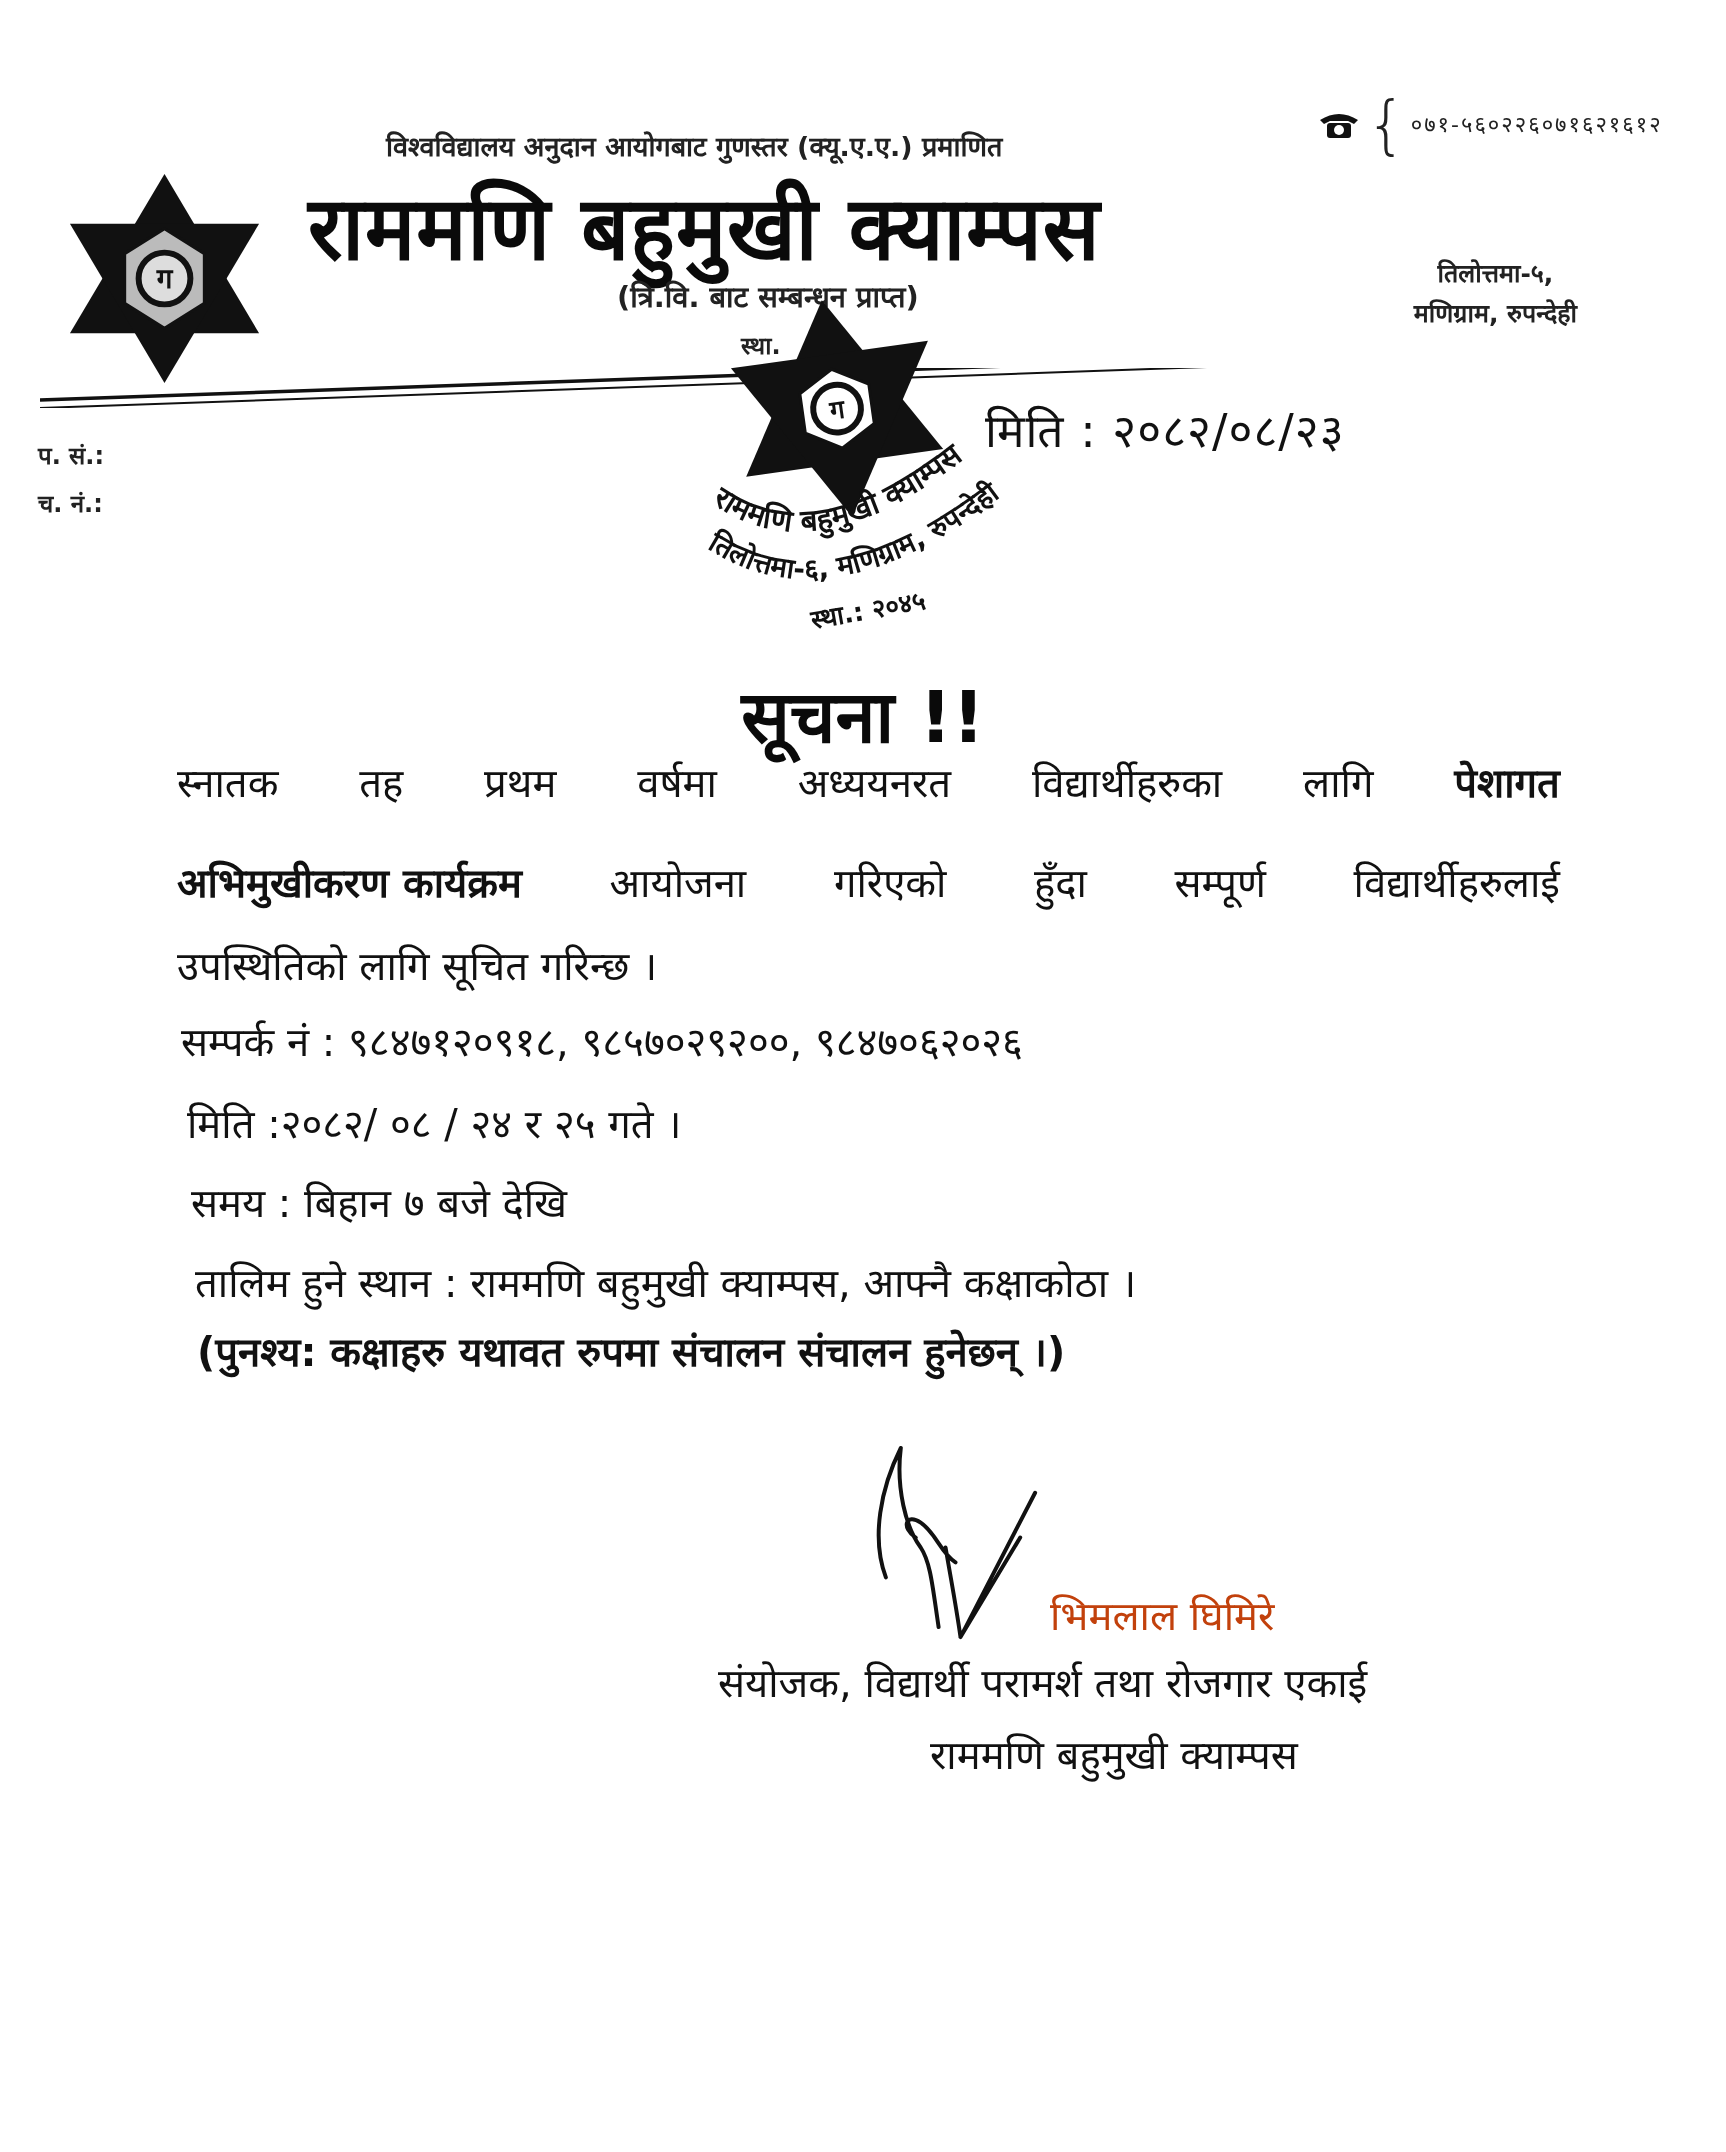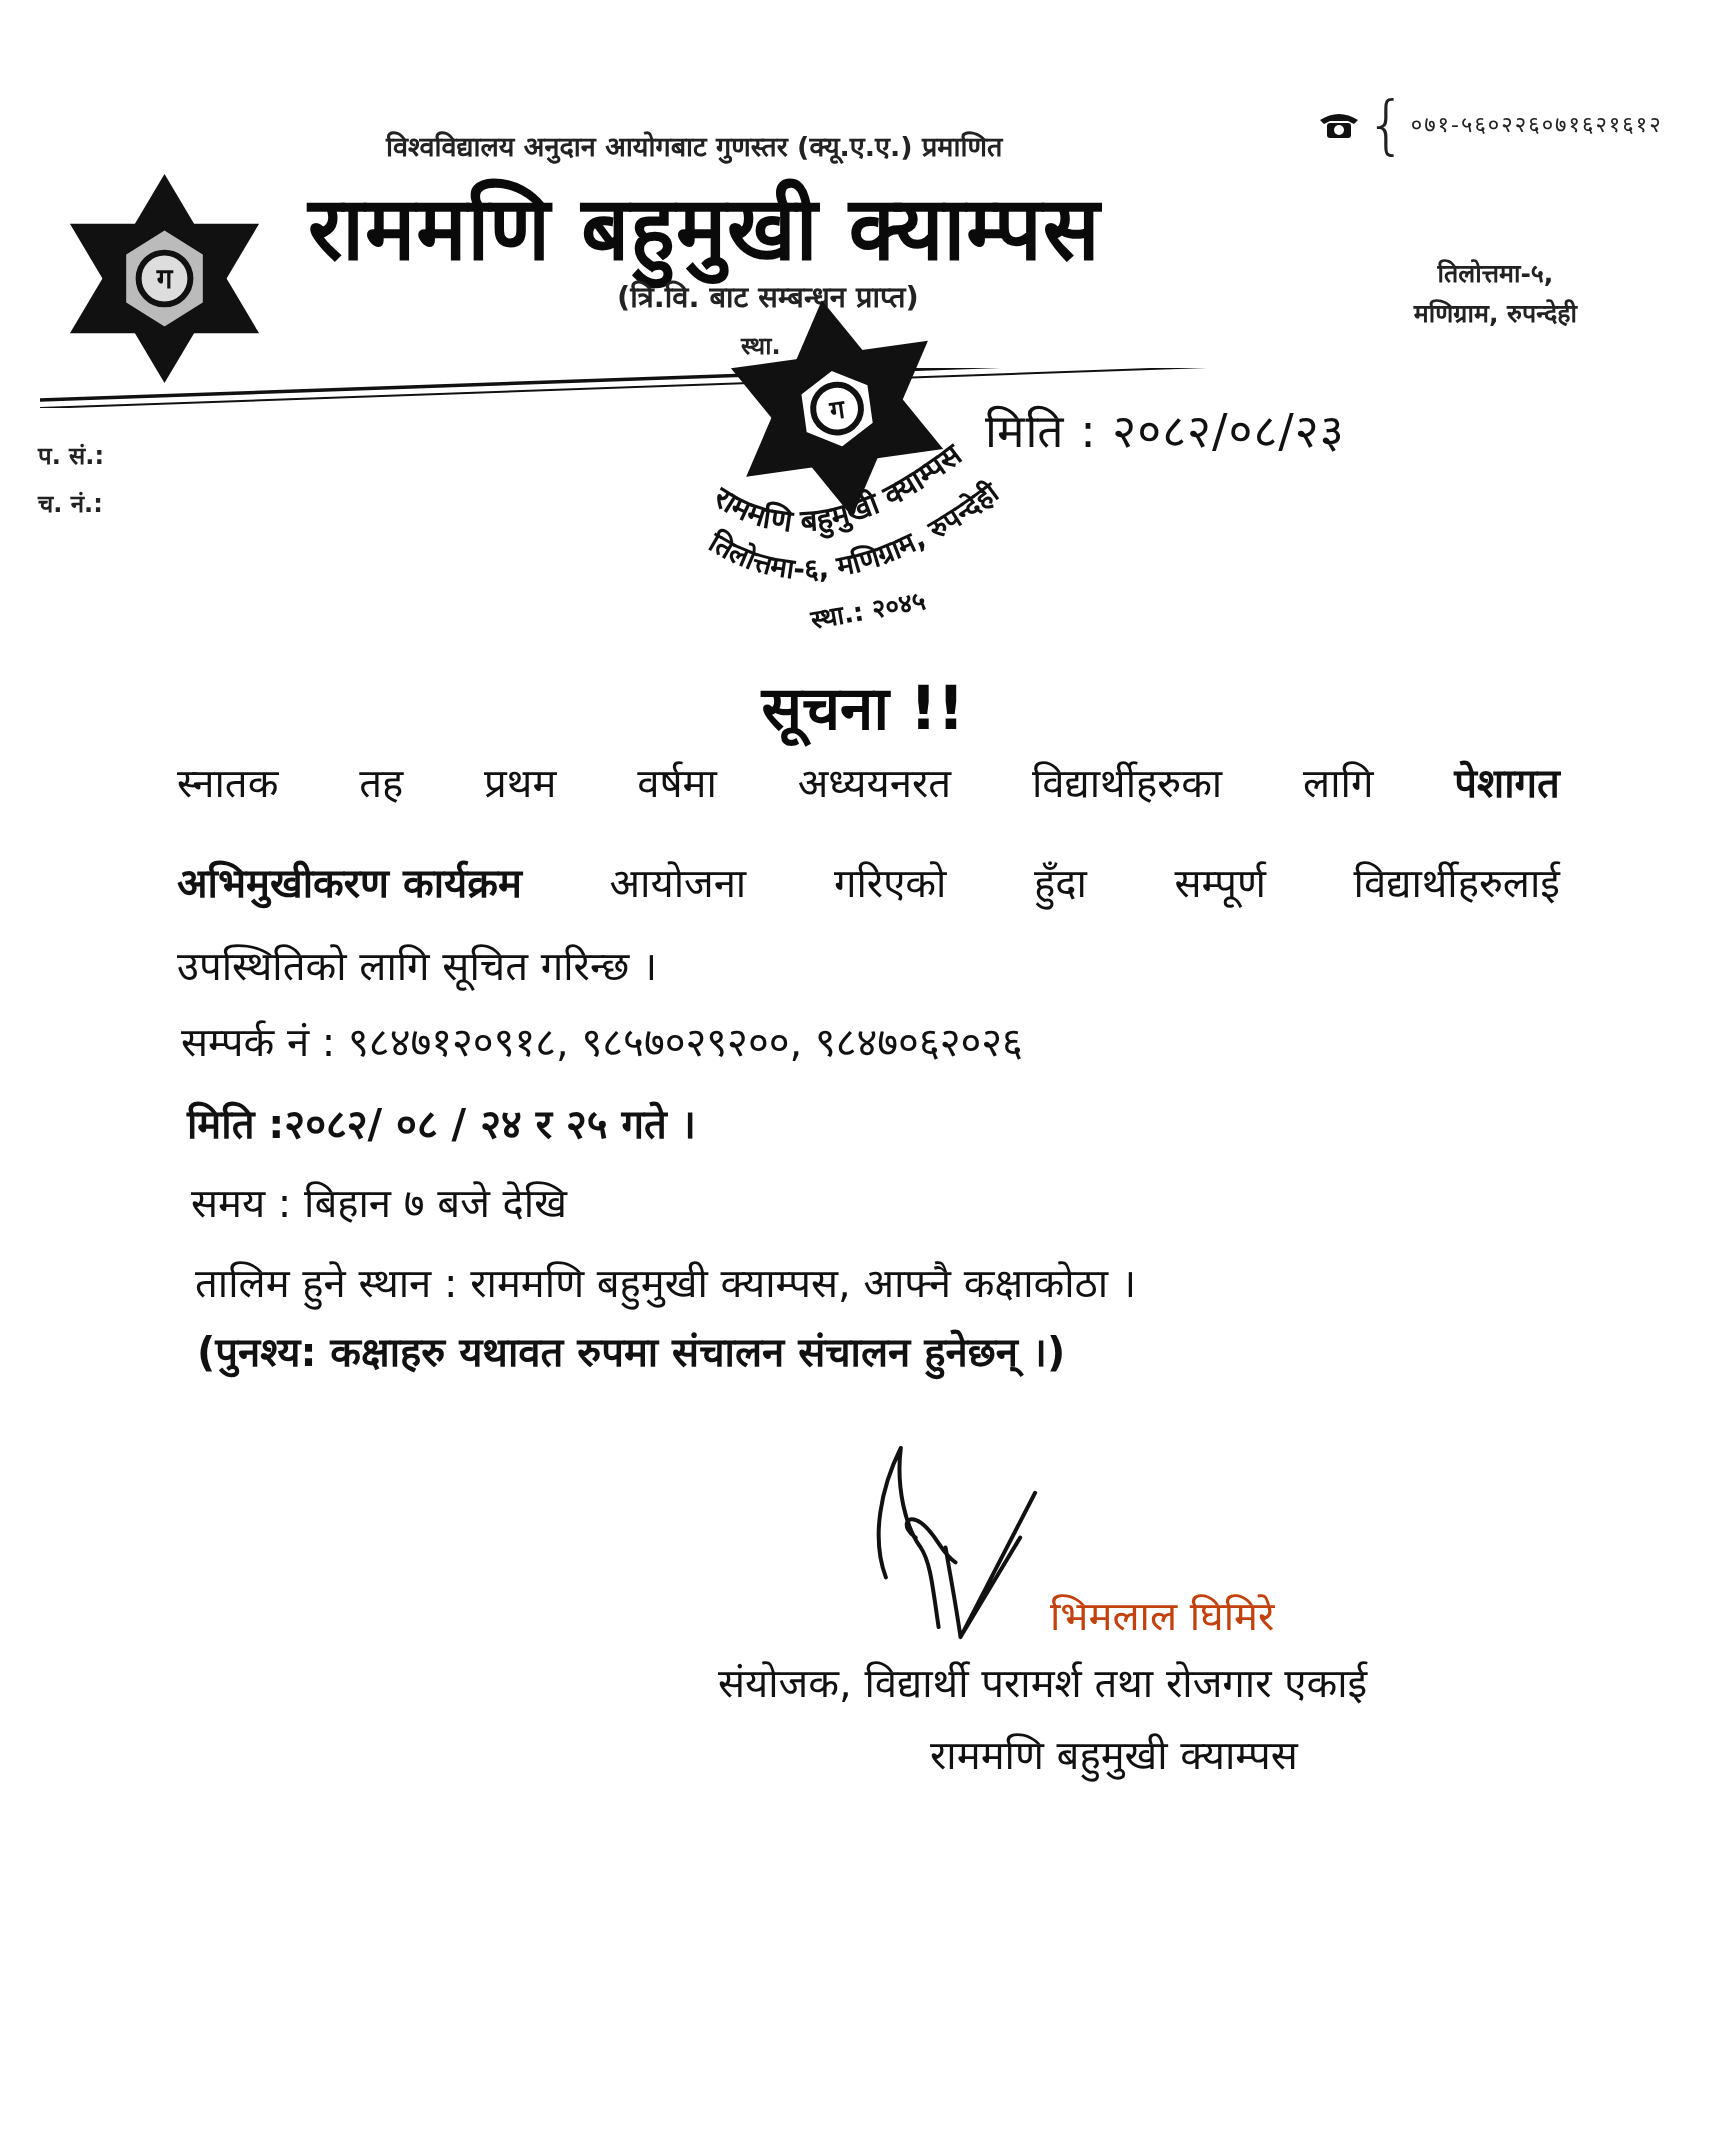--- a/index.html
+++ b/index.html
@@ -33,21 +33,21 @@
 
     .rule-wrap { left: 40px; top: 368px; width: 1542px; height: 40px; }
 
     .ref-label { left: 38px; font-size: 24px; font-weight: bold; color: #222; }
 
     .date-top { left: 985px; top: 398px; font-size: 46px; color: #111; letter-spacing: 1px; }
 
     .stamp { left: 692px; top: 289px; width: 378px; height: 368px; }
 
     
-    .notice-title { left: 0; width: 1726px; top: 665px; text-align: center; font-size: 60px; font-weight: bold; color: #0a0a0a; }
+    .notice-title { left: 0; width: 1726px; top: 665px; text-align: center; font-size: 72px; font-weight: bold; color: #0a0a0a; }
     .body-text { font-size: 40px; color: #111; }
     .para-line { left: 177px; width: 1383px; }
     .justify { display: flex; justify-content: space-between; }
     .bold { font-weight: bold; }
 
     
     .signature { left: 861px; top: 1428px; width: 199px; height: 239px; }
     .signer-name { left: 1050px; top: 1587px; font-size: 40px; color: #c2410c; }
     .signer-role { left: 718px; top: 1654px; font-size: 40px; color: #111; }
     .signer-org { left: 930px; top: 1726px; font-size: 40px; color: #111; }
@@ -134,21 +134,21 @@
   <span>गरिएको</span>
   <span>हुँदा</span>
   <span>सम्पूर्ण</span>
   <span>विद्यार्थीहरुलाई</span>
 </div>
 
 <div class="abs para-line body-text" style="top:937px;">उपस्थितिको लागि सूचित गरिन्छ ।</div>
 
 <div class="abs para-line body-text" style="top:1013px; left:181px;">सम्पर्क नं : ९८४७१२०९१८,  ९८५७०२९२००,  ९८४७०६२०२६</div>
 
-<div class="abs para-line body-text" style="top:1095px; left:187px;font-weight:bold;">मिति :२०८२/ ०८ / २४ र २५ गते  ।</div>
+<div class="abs para-line body-text" style="top:1095px; left:187px;">मिति :२०८२/ ०८ / २४ र २५ गते  ।</div>
 
 <div class="abs para-line body-text" style="top:1174px; left:191px;">समय : बिहान ७ बजे देखि</div>
 
 <div class="abs para-line body-text" style="top:1254px; left:195px;">तालिम हुने स्थान : राममणि बहुमुखी क्याम्पस, आफ्नै कक्षाकोठा ।</div>
 
 <div class="abs para-line body-text bold" style="top:1323px; left:197px;">(पुनश्य: कक्षाहरु यथावत रुपमा संचालन संचालन हुनेछन् ।)</div>
 
 <svg class="abs signature" viewBox="0 0 200 240">
   <path d="M40,20 C20,60 10,110 25,150 M40,20 C35,60 45,100 60,120 C70,135 72,160 78,200 M55,110 C40,100 45,85 60,95 C75,105 80,125 95,135 M85,120 C90,150 95,175 100,210 L175,65 M100,210 L160,110" fill="none" stroke="#111" stroke-width="4" stroke-linecap="round" stroke-linejoin="round"></path>
 </svg>

